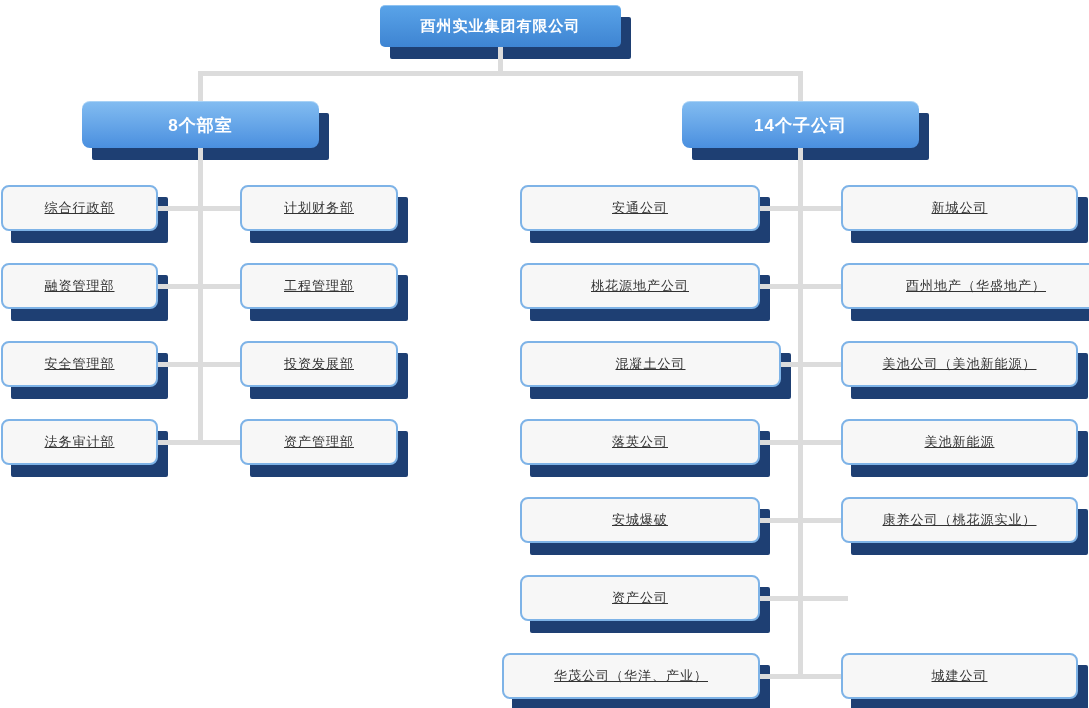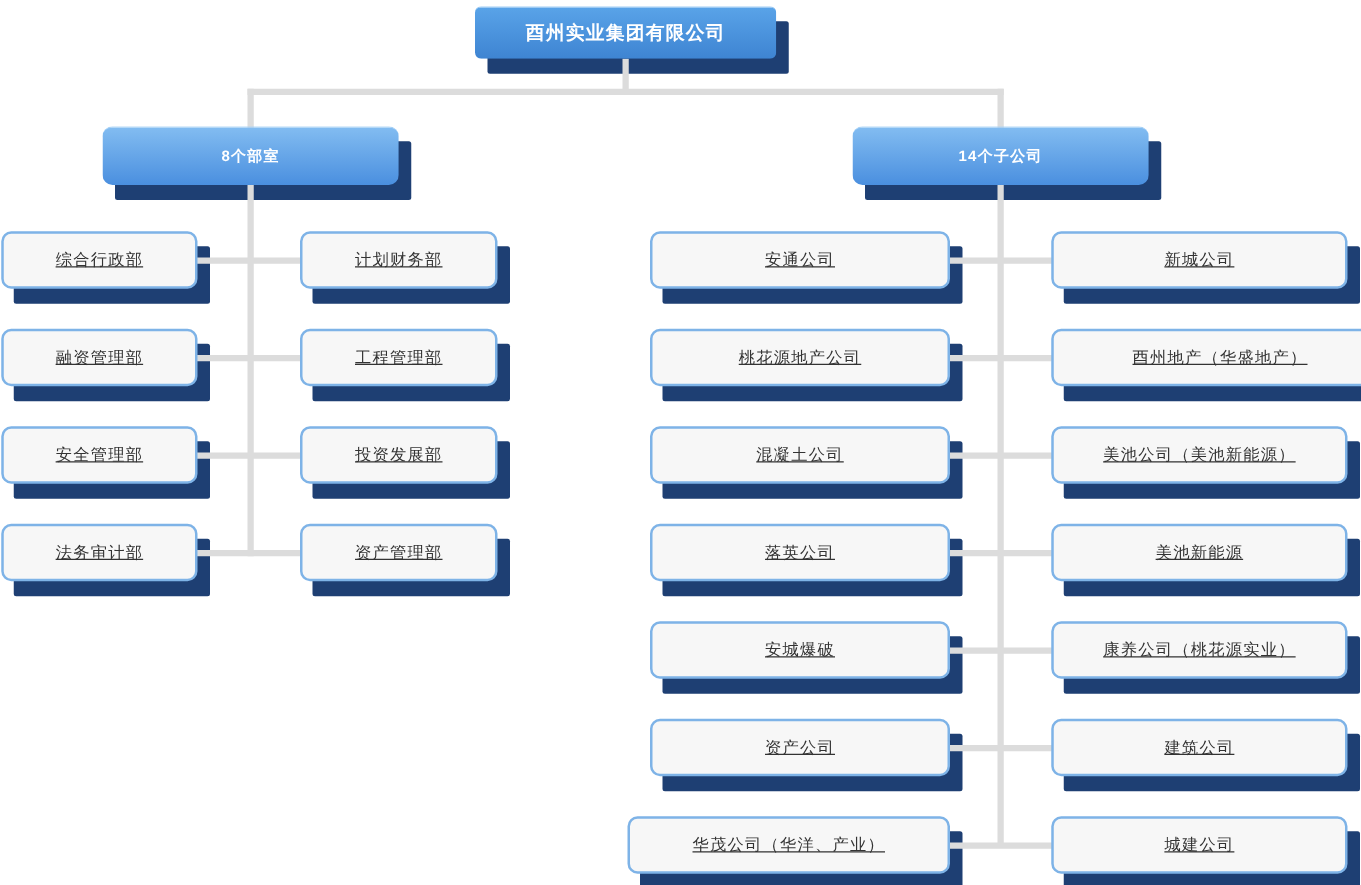--- a/index.html
+++ b/index.html
@@ -30,21 +30,21 @@
     display:flex;align-items:center;justify-content:center;
     box-sizing:border-box;letter-spacing:1px;white-space:nowrap;
   }
   .node-root .face{
     background:linear-gradient(to bottom,var(--root-gradient-top),var(--root-gradient-bottom));
     border-radius:5px;color:#ffffff;font-weight:bold;font-size:15px;
     border-top:1px solid #8ec3f2;
   }
   .node-header .face{
     background:linear-gradient(to bottom,var(--header-gradient-top),var(--header-gradient-bottom));
-    border-radius:8px;color:#ffffff;font-weight:600;font-size:12px;
+    border-radius:8px;color:#ffffff;font-weight:600;font-size:17px;
     border-top:1px solid #a8d2f6;
   }
   .node-child .face{
     background:var(--box-fill);border:2px solid var(--box-border);
     border-radius:8px;color:var(--box-text);font-size:13px;text-decoration:underline;
   }
 </style>
 </head>
 <body>
 
@@ -119,21 +119,21 @@
   </div>
 
   <div class="node node-child" style="left:520px;top:185px;width:240px;height:46px;">
     <div class="shadow"></div>
     <div class="face">安通公司</div>
   </div>
   <div class="node node-child" style="left:520px;top:263px;width:240px;height:46px;">
     <div class="shadow"></div>
     <div class="face">桃花源地产公司</div>
   </div>
-  <div class="node node-child" style="left:520px;top:341px;width:240px;height:46px;">
+  <div class="node node-child" style="left:520px;top:341px;width:240px;height:46px;padding-left:21px;">
     <div class="shadow"></div>
     <div class="face">混凝土公司</div>
   </div>
   <div class="node node-child" style="left:520px;top:419px;width:240px;height:46px;text-align:right;">
     <div class="shadow"></div>
     <div class="face">落英公司</div>
   </div>
   <div class="node node-child" style="left:520px;top:497px;width:240px;height:46px;">
     <div class="shadow"></div>
     <div class="face">安城爆破</div>
@@ -160,22 +160,18 @@
     <div class="face">美池公司（美池新能源）</div>
   </div>
   <div class="node node-child" style="left:841px;top:419px;width:237px;height:46px;">
     <div class="shadow"></div>
     <div class="face">美池新能源</div>
   </div>
   <div class="node node-child" style="left:841px;top:497px;width:237px;height:46px;">
     <div class="shadow"></div>
     <div class="face">康养公司（桃花源实业）</div>
   </div>
-  <div class="node node-child" style="left:841px;top:575px;width:237px;height:46px;">
-    <div class="shadow"></div>
-    <div class="face">建筑公司</div>
-  </div>
   <div class="node node-child" style="left:841px;top:653px;width:237px;height:46px;">
     <div class="shadow"></div>
     <div class="face">城建公司</div>
   </div>
 
 </div>
 
 </body></html>

